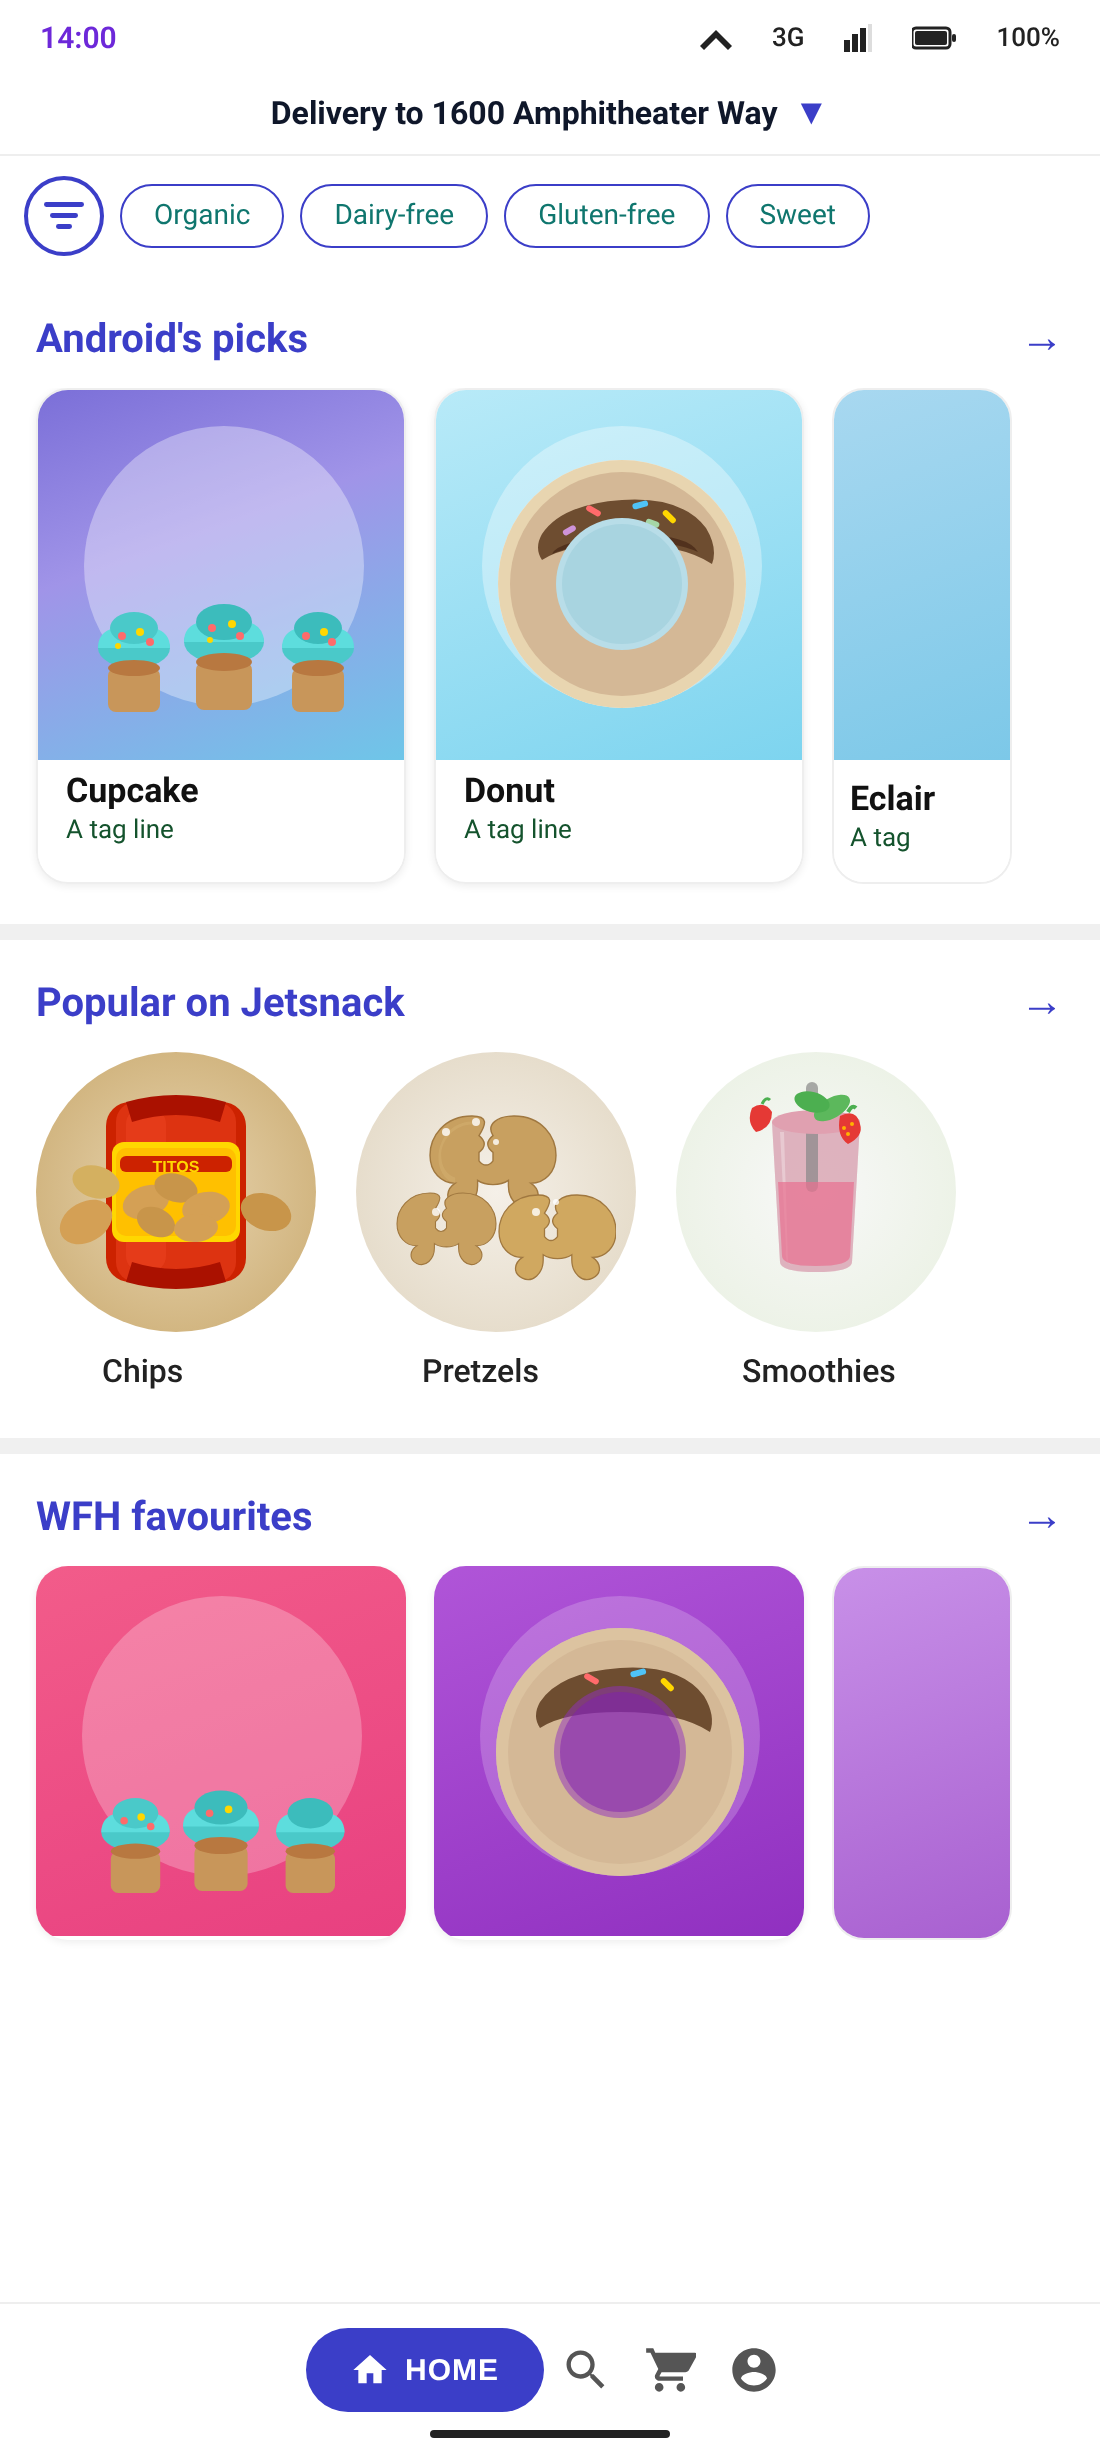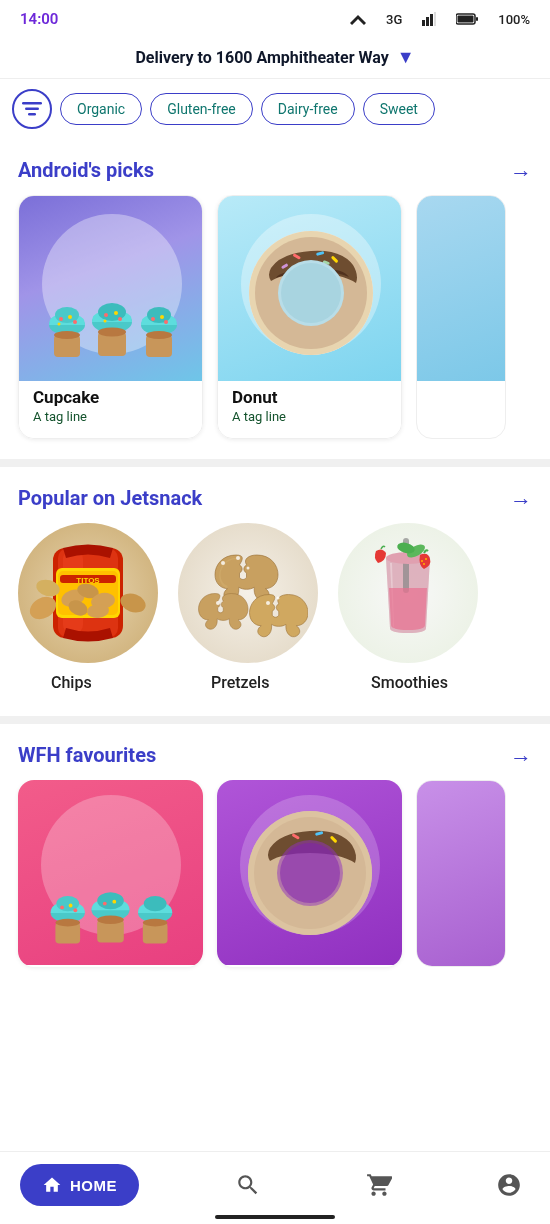--- a/index.html
+++ b/index.html
@@ -261,21 +261,21 @@
     
     .bottom-nav {
       position: fixed;
       bottom: 0;
       left: 0;
       width: 550px;
       background: #fff;
       border-top: 1px solid #eee;
       display: flex;
       align-items: center;
-      justify-content: space-between;
+      justify-content: center;
       padding: 12px 20px 18px;
       z-index: 100;
     }
     .home-nav-btn {
       display: flex;
       align-items: center;
       gap: 8px;
       background: #3B3EC8;
       color: #fff;
       border: none;
@@ -364,22 +364,22 @@
 
   <div class="filter-row">
     <div class="filter-icon-btn">
       <svg width="20" height="14" viewBox="0 0 20 14">
         <rect x="0" y="0" width="20" height="2.5" rx="1.2" fill="#3B3EC8"></rect>
         <rect x="3" y="5.5" width="14" height="2.5" rx="1.2" fill="#3B3EC8"></rect>
         <rect x="6" y="11" width="8" height="2.5" rx="1.2" fill="#3B3EC8"></rect>
       </svg>
     </div>
     <div class="filter-chip">Organic</div>
+    <div class="filter-chip">Dairy-free</div>
     <div class="filter-chip">Gluten-free</div>
-    <div class="filter-chip">Dairy-free</div>
     <div class="filter-chip">Sweet</div>
   </div>
 
   <div class="section-header">
     <span class="section-title">Android's picks</span>
     <span class="section-arrow">→</span>
   </div>
 
   <div class="picks-scroll">
 
@@ -454,20 +454,24 @@
         </div>
       </div>
       <div class="pick-card-info">
         <div class="pick-card-name">Donut</div>
         <div class="pick-card-tag">A tag line</div>
       </div>
     </div>
 
     <div class="pick-card-partial">
       <div class="pick-card-partial-image pick-card-bg-eclair">
+      </div>
+      <div class="pick-card-partial-info">
+        <div class="pick-card-name">Eclair</div>
+        <div class="pick-card-tag">A tag</div>
       </div>
     </div>
   </div>
 
   <div class="section-divider"></div>
 
   <div class="section-header">
     <span class="section-title">Popular on Jetsnack</span>
     <span class="section-arrow">→</span>
   </div>

